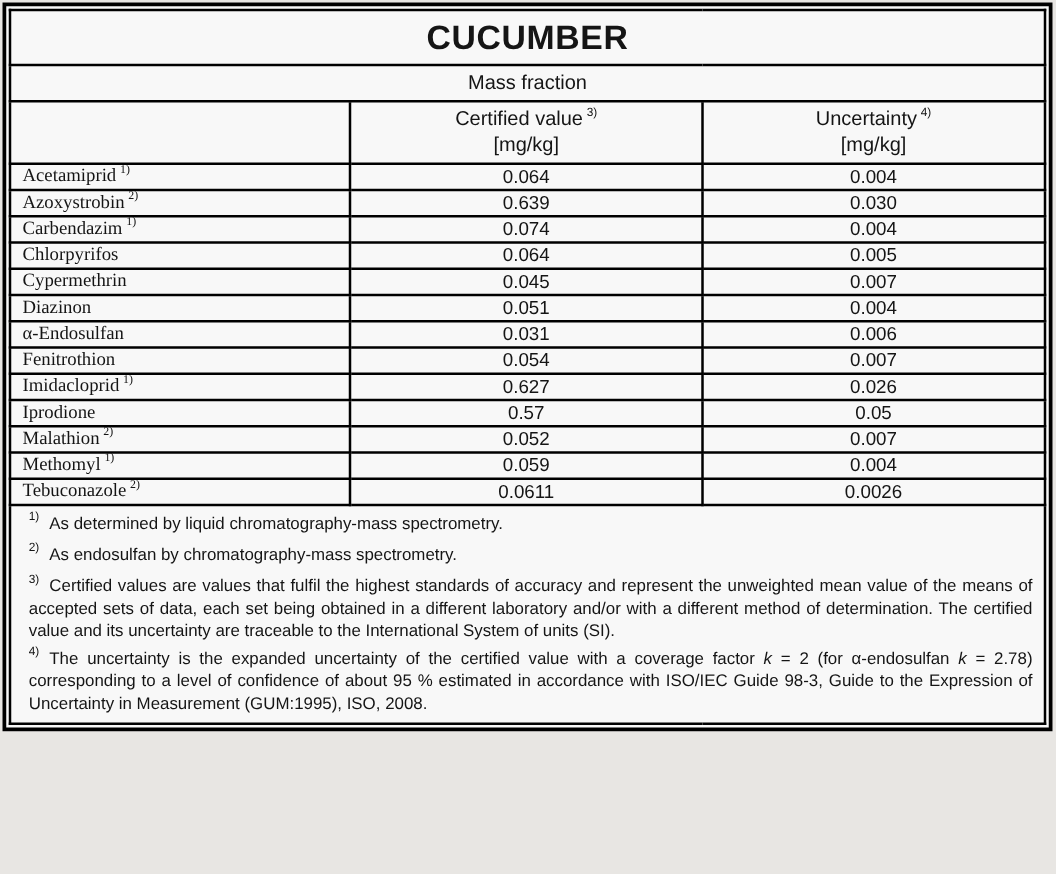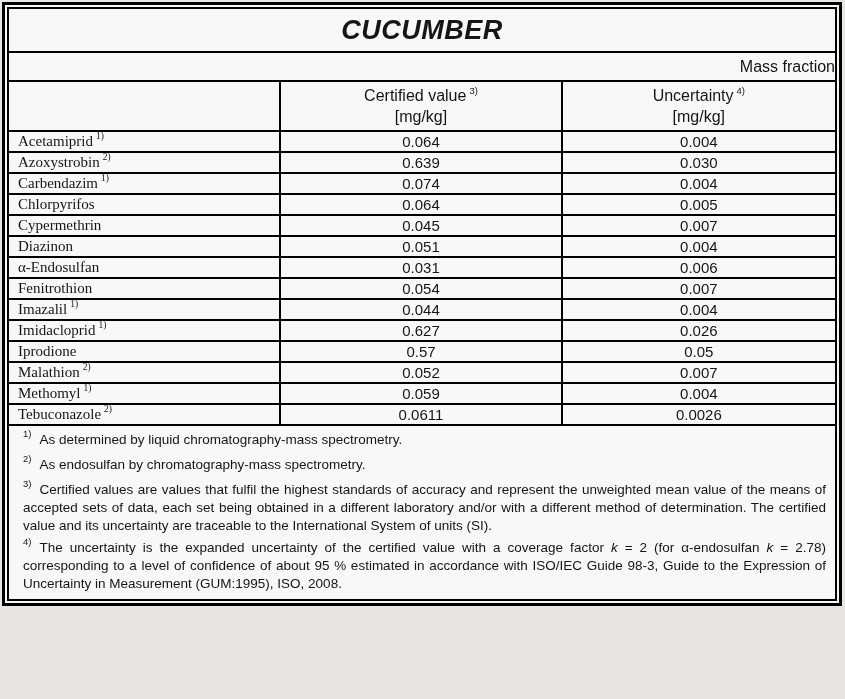--- a/index.html
+++ b/index.html
@@ -23,25 +23,24 @@
     table-layout:fixed;
     background:#f8f8f8;
   }
   td, th { border:2px solid #000; vertical-align:middle; }
   .c-title {
     height:44px;
     text-align:center;
     font-size:27px;
     font-weight:bold;
     letter-spacing:0.5px;
-    font-style:italic;
   }
   .c-sub {
     height:29px;
-    text-align:right;
+    text-align:center;
     font-size:16px;
   }
   .head-row th, .head-row td { height:50px; }
   .c-head {
     text-align:center;
     font-size:16px;
     font-weight:normal;
     line-height:21px;
   }
   .data-row td { height:21px; font-size:15px; }
@@ -132,25 +131,20 @@
         <td class="c-analyte"><span>α-Endosulfan</span><sup class="rs"></sup></td>
         <td class="c-val">0.031</td>
         <td class="c-val">0.006</td>
       </tr>
       <tr class="data-row">
         <td class="c-analyte"><span>Fenitrothion</span><sup class="rs"></sup></td>
         <td class="c-val">0.054</td>
         <td class="c-val">0.007</td>
       </tr>
       <tr class="data-row">
-        <td class="c-analyte"><span>Imazalil</span><sup class="rs">1)</sup></td>
-        <td class="c-val">0.044</td>
-        <td class="c-val">0.004</td>
-      </tr>
-      <tr class="data-row">
         <td class="c-analyte"><span>Imidacloprid</span><sup class="rs">1)</sup></td>
         <td class="c-val">0.627</td>
         <td class="c-val">0.026</td>
       </tr>
       <tr class="data-row">
         <td class="c-analyte"><span>Iprodione</span><sup class="rs"></sup></td>
         <td class="c-val">0.57</td>
         <td class="c-val">0.05</td>
       </tr>
       <tr class="data-row">

